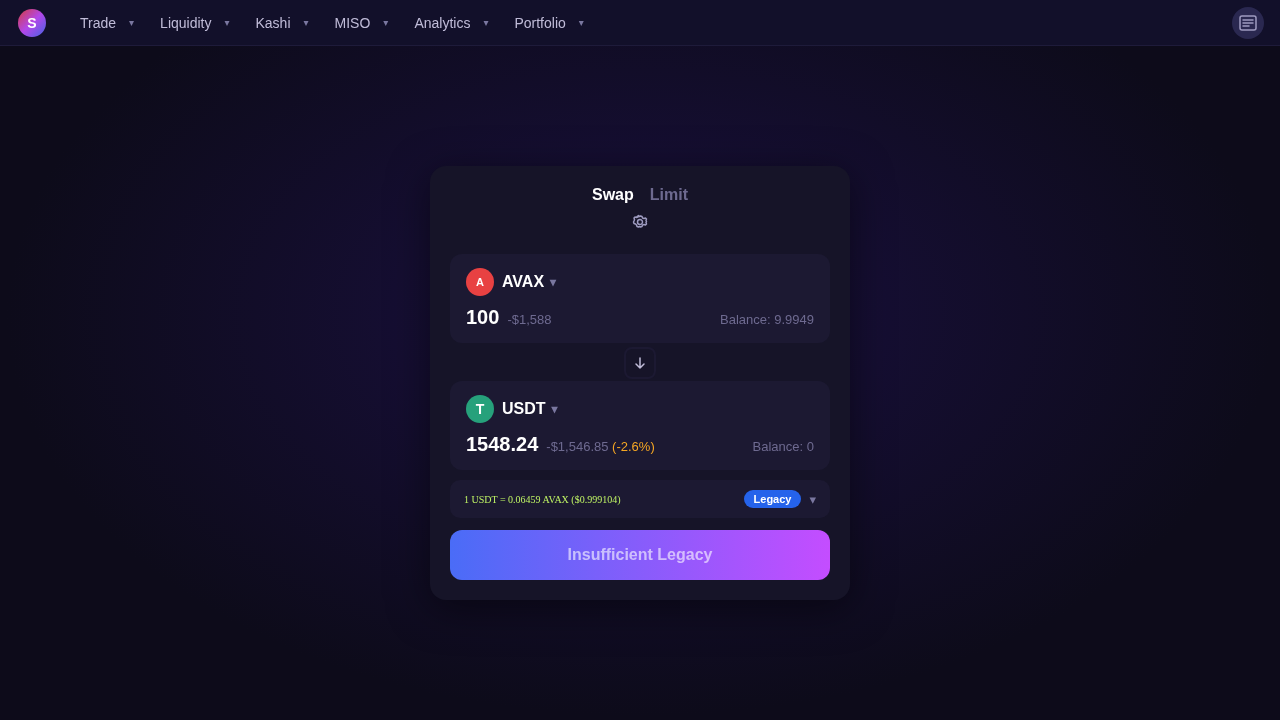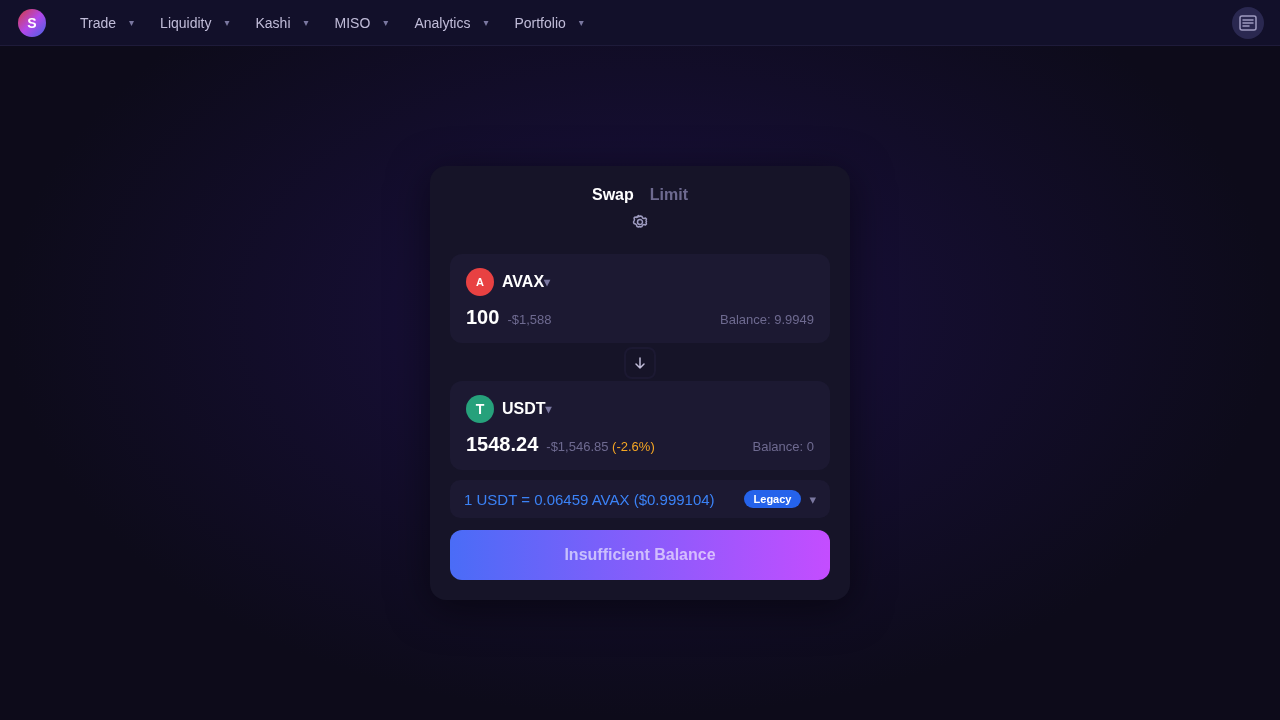--- a/index.html
+++ b/index.html
@@ -171,21 +171,21 @@
       color: #fff;
     }
 
     .token-name {
       font-size: 16px;
       font-weight: 600;
       color: #fff;
       cursor: pointer;
       display: flex;
       align-items: center;
-      gap: 0;
+      gap: 6px;
     }
 
     .token-chevron {
       color: #7a77a0;
       font-size: 12px;
     }
 
     .token-amount-row {
       display: flex;
       align-items: baseline;
@@ -244,22 +244,23 @@
       align-items: center;
       justify-content: space-between;
       background: #1c1932;
       border-radius: 10px;
       padding: 10px 14px;
       margin-top: 10px;
       margin-bottom: 12px;
     }
 
     .price-text {
-      font-size: 15px;
-      color: #3b82f6;
+      font-size: 10px;
+      color: #bef264;
+      font-family: Liberation Serif, serif;
     }
 
     .price-right {
       display: flex;
       align-items: center;
       gap: 8px;
     }
 
     .legacy-badge {
       background: #2563eb;
@@ -442,17 +443,17 @@
     <div class="price-info">
       <span class="price-text">1 USDT = 0.06459 AVAX ($0.999104)</span>
       <div class="price-right">
         <span class="legacy-badge">Legacy</span>
         <span class="price-chevron">▾</span>
       </div>
     </div>
 
     
     <button class="insufficient-btn" disabled="">
-      <span>Insufficient Balance</span>
+      <span>Insufficient Legacy</span>
     </button>
 
   </div>
 </main>
 
 </body></html>

